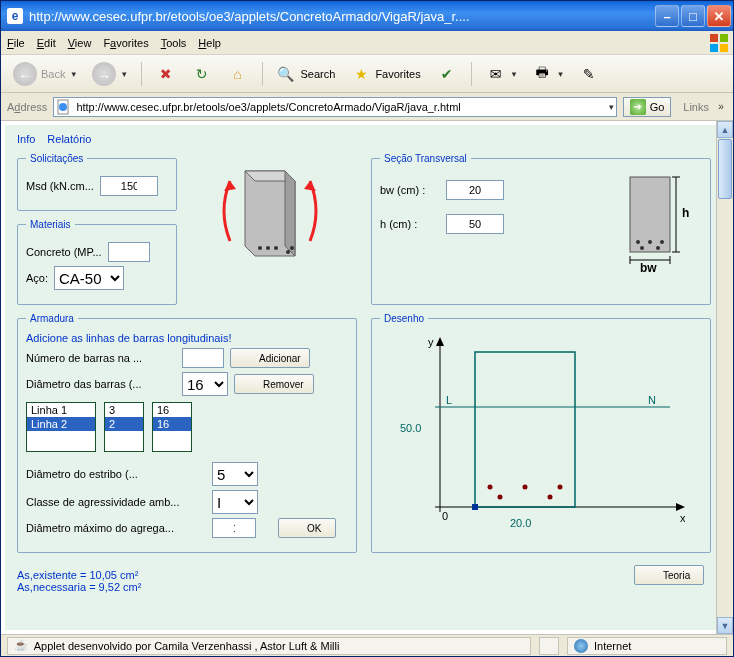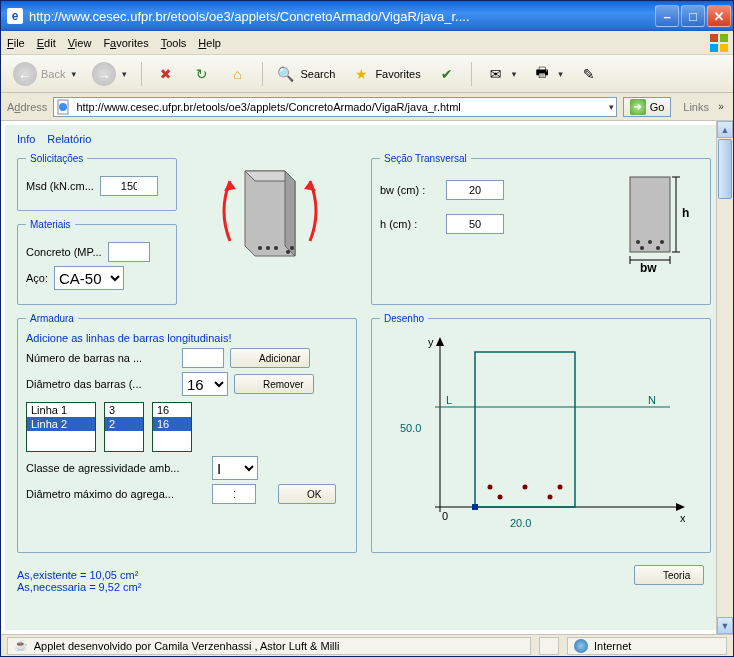--- a/index.html
+++ b/index.html
@@ -286,20 +286,24 @@
               <div class="li sel">Linha 2</div>
             </div>
             <div class="listbox sm">
               <div class="li">3</div>
               <div class="li sel">2</div>
             </div>
             <div class="listbox sm">
               <div class="li">16</div>
               <div class="li sel">16</div>
             </div>
+          </div>
+          <div class="row" style="margin-top:10px">
+            <span class="lbl" style="width:180px">Diâmetro do estribo (...</span>
+            <select class="tf" style="width:46px"><option>5</option></select>
           </div>
           <div class="row">
             <span class="lbl" style="width:180px">Classe de agressividade amb...</span>
             <select class="tf" style="width:46px"><option>I</option></select>
           </div>
           <div class="row">
             <span class="lbl" style="width:180px">Diâmetro máximo do agrega...</span>
             <input class="tf" style="width: 44px;" value="19">
             <button class="btn" style="width:50px;margin-left:16px">OK</button>
           </div>

